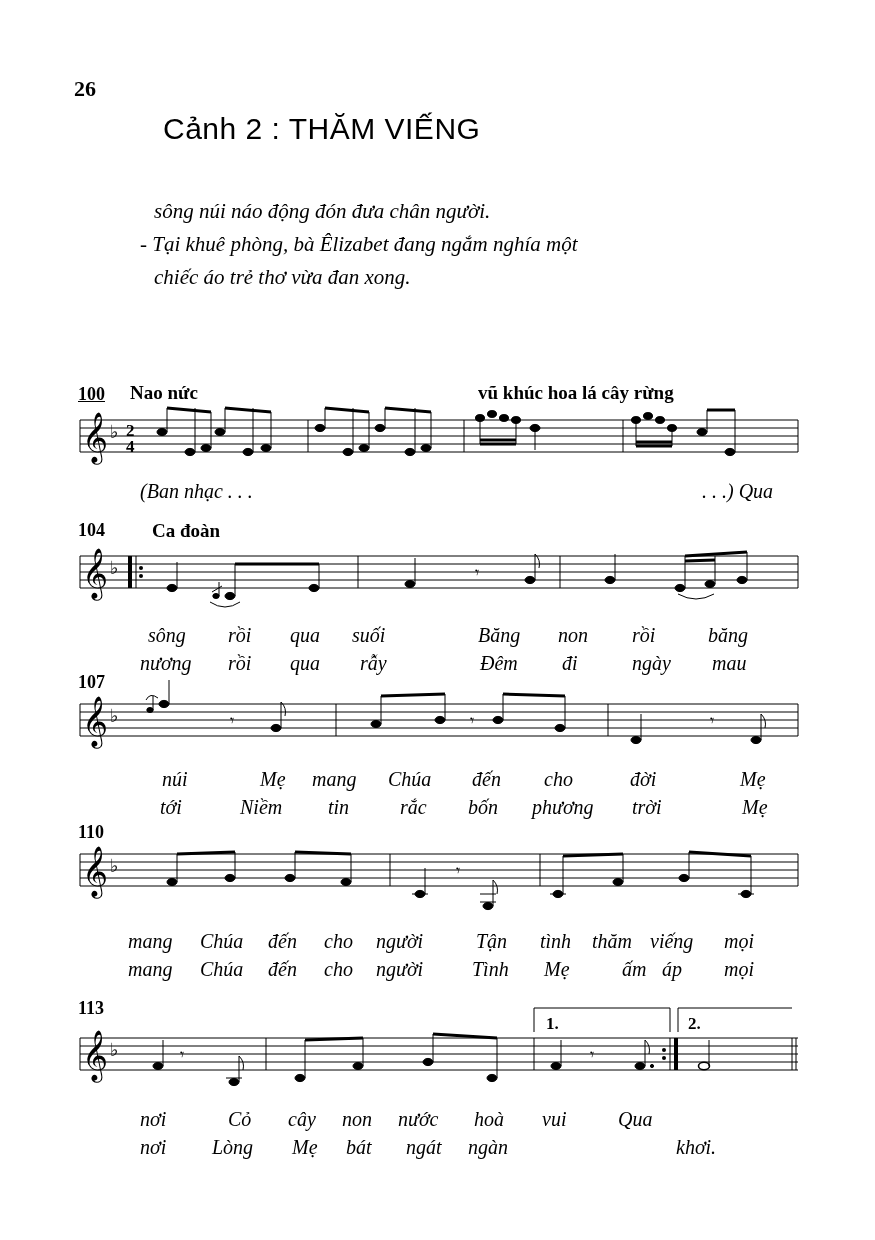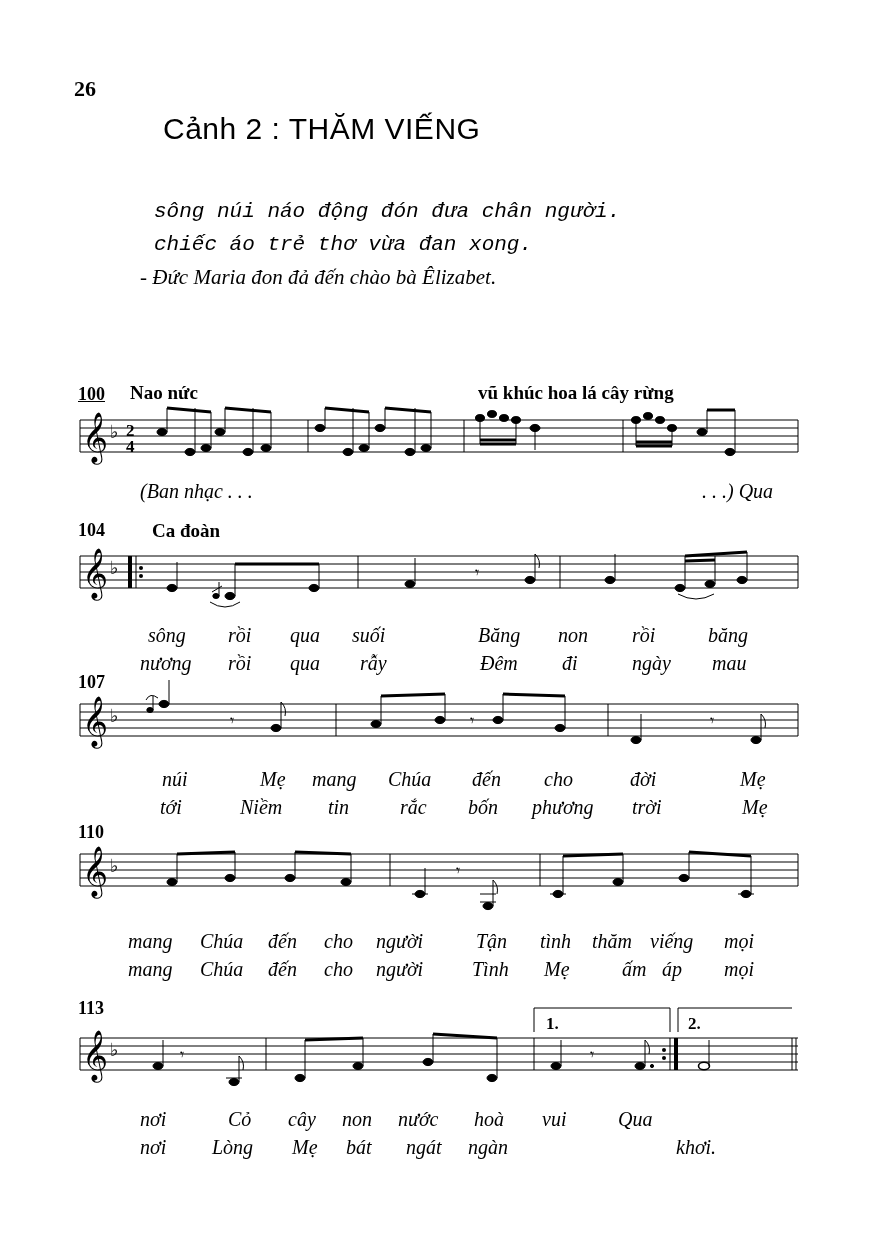--- a/index.html
+++ b/index.html
@@ -2,41 +2,41 @@
 <html><head>
 <meta charset="utf-8">
 <style>
   html, body { margin: 0; padding: 0; background: #ffffff; }
   body { width: 875px; height: 1240px; position: relative; overflow: hidden;
          font-family: "Liberation Serif", serif; color: #000; }
   .page-num { position: absolute; left: 74px; top: 76px; font-weight: bold; font-size: 22px; }
   .title { position: absolute; left: 163px; top: 112px; font-family: "Liberation Sans", sans-serif;
            font-size: 30px; letter-spacing: 0.5px; }
   .desc { position: absolute; left: 140px; top: 195px; font-style: italic; font-size: 21px; line-height: 33px; }
-  .desc div.indent { padding-left: 14px; font-family: Liberation Mono, monospace; }
+  .desc div.indent { padding-left: 14px; }
 
   .system { position: absolute; left: 80px; width: 718px; }
   .measure-num { position: absolute; font-weight: bold; font-size: 18px; }
   .tempo { position: absolute; font-weight: bold; font-size: 19px; }
   svg.staff { position: absolute; overflow: visible; }
   .lyric-row { position: absolute; left: 0; width: 718px; font-style: italic; font-size: 20px; height: 26px; }
   .lyric-row span { position: absolute; white-space: nowrap; }
   .caption { position: absolute; font-style: italic; font-size: 20px; }
   .volta { position: absolute; font-weight: bold; font-size: 17px; }
 </style>
 </head>
 <body>
 
 <div class="page-num">26</div>
 <div class="title">Cảnh 2 : THĂM VIẾNG</div>
 
 <div class="desc">
   <div class="indent">sông núi náo động đón đưa chân người.</div>
+  <div>- Tại khuê phòng, bà Êlizabet đang ngắm nghía một</div>
   <div class="indent">chiếc áo trẻ thơ vừa đan xong.</div>
-  <div>- Đức Maria đon đả đến chào bà Êlizabet.</div>
 </div>
 
 <div class="system" style="top:380px;height:130px;">
   <div class="measure-num" style="left:-2px;top:4px;text-decoration:underline;">100</div>
   <div class="tempo" style="left:50px;top:2px;">Nao nức</div>
   <div class="tempo" style="left:398px;top:2px;">vũ khúc hoa lá cây rừng</div>
   <svg class="staff" width="718" height="80" style="left:0;top:30px;">
     <g stroke="#000" stroke-width="1">
       <line x1="0" y1="10" x2="718" y2="10"></line>
         <line x1="0" y1="18" x2="718" y2="18"></line>

